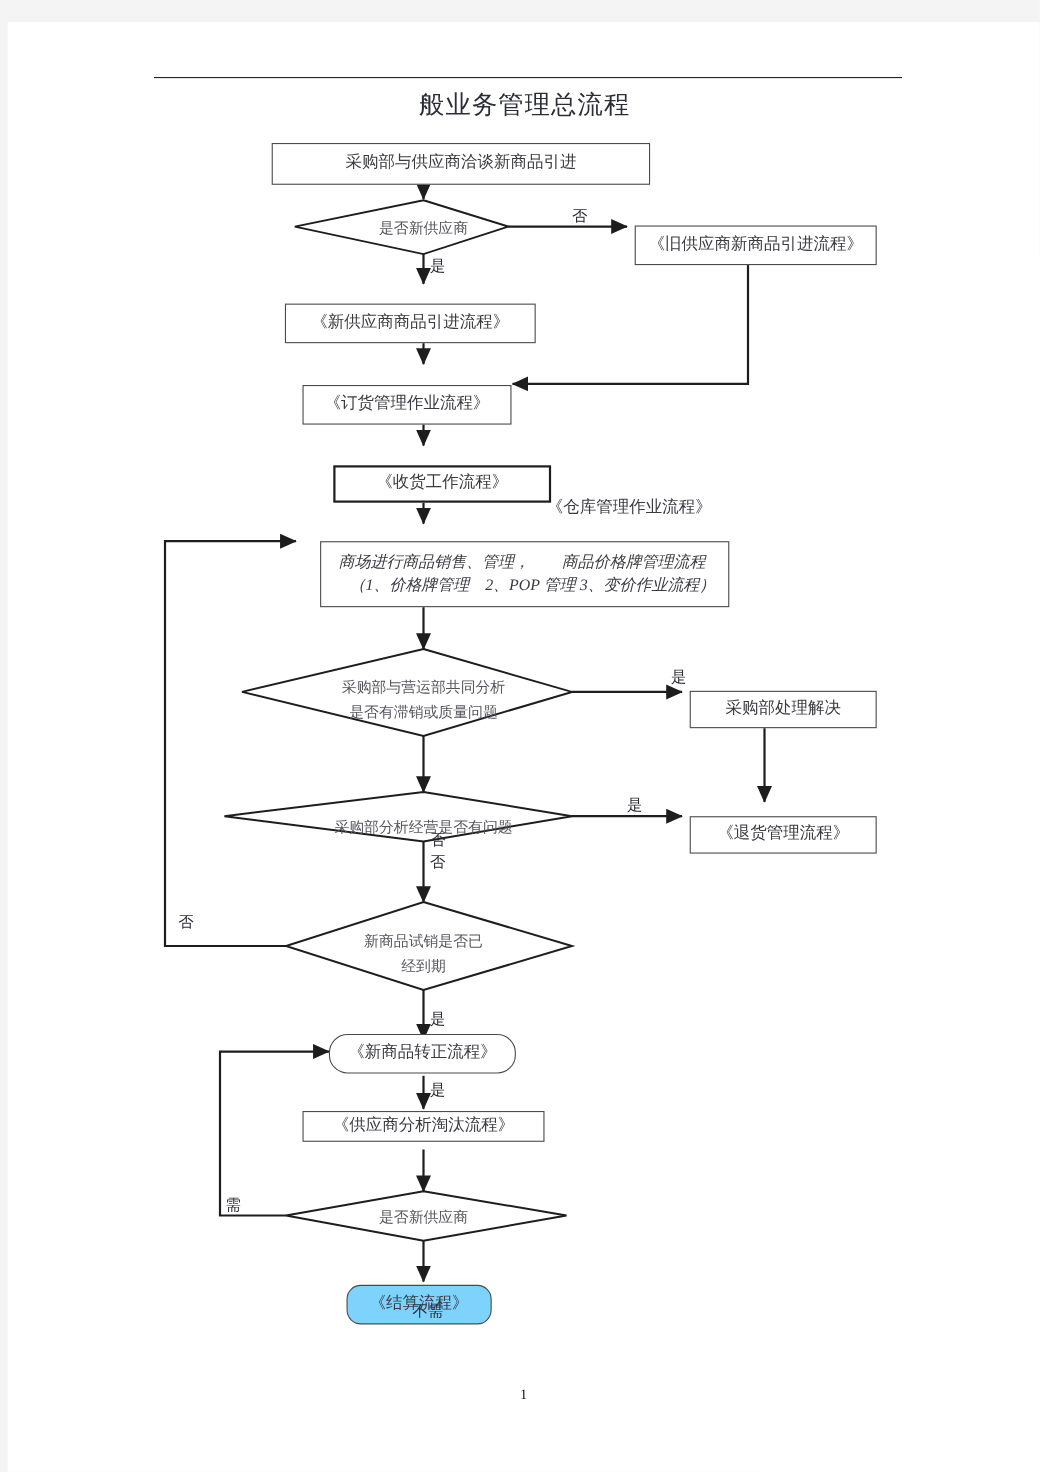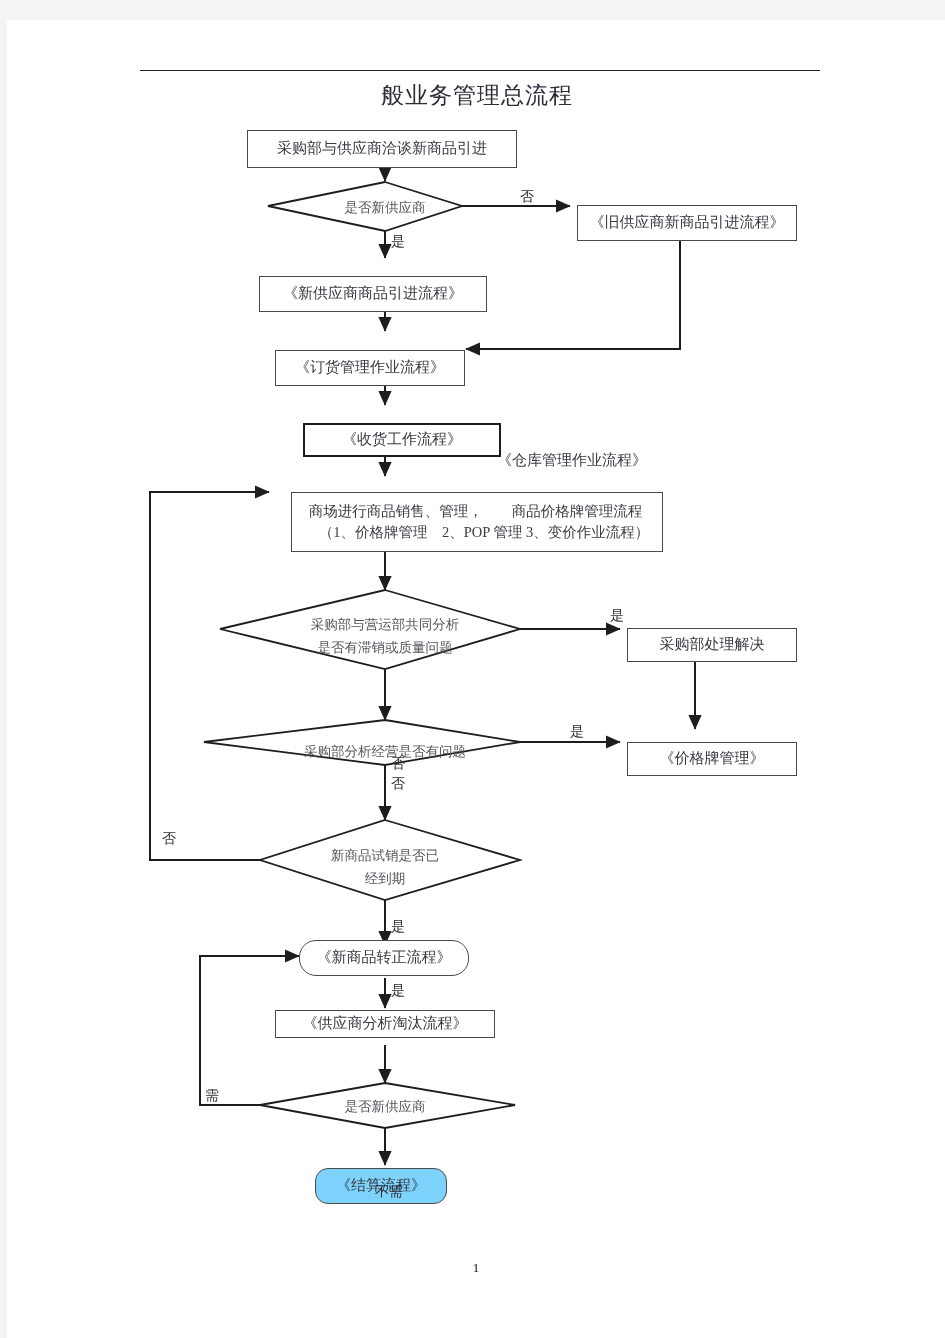--- a/index.html
+++ b/index.html
@@ -96,20 +96,21 @@
     text-align: center;
     font-size: 13.5px;
     color: #55555d;
     line-height: 1.7;
     white-space: pre-line;
     pointer-events: none;
   }
   .box-multiline {
     display: block;
     padding: 0 8px;
+    font-style: italic;
   }
   .box-multiline .ln1 { display: block; text-align: left; padding-left: 4px;}
   .box-multiline .ln2 { display: block; text-align: center; padding-left: 14px;}
 </style>
 </head>
 <body>
 
 <div id="page">
 
   <svg id="canvas" viewBox="0 0 938 1318" xmlns="http://www.w3.org/2000/svg">
@@ -167,21 +168,21 @@
       <polygon points="378,570 513,609 378,649 213,609"></polygon>
       <polygon points="378,700 513,722 378,745 197,722"></polygon>
       <polygon points="378,800 513,840 378,880 253,840"></polygon>
       <polygon points="378,1063 508,1085 378,1108 253,1085"></polygon>
     </g>
   </svg>
 
   <div class="hrule"></div>
   <div class="doc-title">般业务管理总流程</div>
 
-  <div class="node proc" style="left:240px; top:110px; width:270px; height:38px;justify-content:center;">
+  <div class="node proc" style="left:240px; top:110px; width:344px; height:38px;justify-content:center;">
     <span>采购部与供应商洽谈新商品引进</span>
   </div>
 
   <div class="diamond-text" style="left:288px; top:177px; width:180px;">是否新供应商</div>
 
   <div class="node proc" style="left:570px; top:185px; width:220px; height:36px;">
     <span>《旧供应商新商品引进流程》</span>
   </div>
 
   <div class="node proc" style="left:252px; top:256px; width:228px; height:36px;">
@@ -208,21 +209,21 @@
   <div class="diamond-text" style="left:288px; top:594px; width:180px;">采购部与营运部共同分析
 是否有滞销或质量问题</div>
 
   <div class="node proc" style="left:620px; top:608px; width:170px; height:34px;">
     <span>采购部处理解决</span>
   </div>
 
   <div class="diamond-text" style="left:278px; top:721px; width:200px;">采购部分析经营是否有问题</div>
 
   <div class="node proc" style="left:620px; top:722px; width:170px; height:34px;">
-    <span>《价格牌管理》</span>
+    <span>《退货管理流程》</span>
   </div>
 
   <div class="diamond-text" style="left:298px; top:825px; width:160px;">新商品试销是否已
 经到期</div>
 
   <div class="node proc" style="left:292px; top:920px; width:170px; height:36px;border-radius:17px;">
     <span>《新商品转正流程》</span>
   </div>
 
   <div class="node proc" style="left:268px; top:990px; width:220px; height:28px;">

